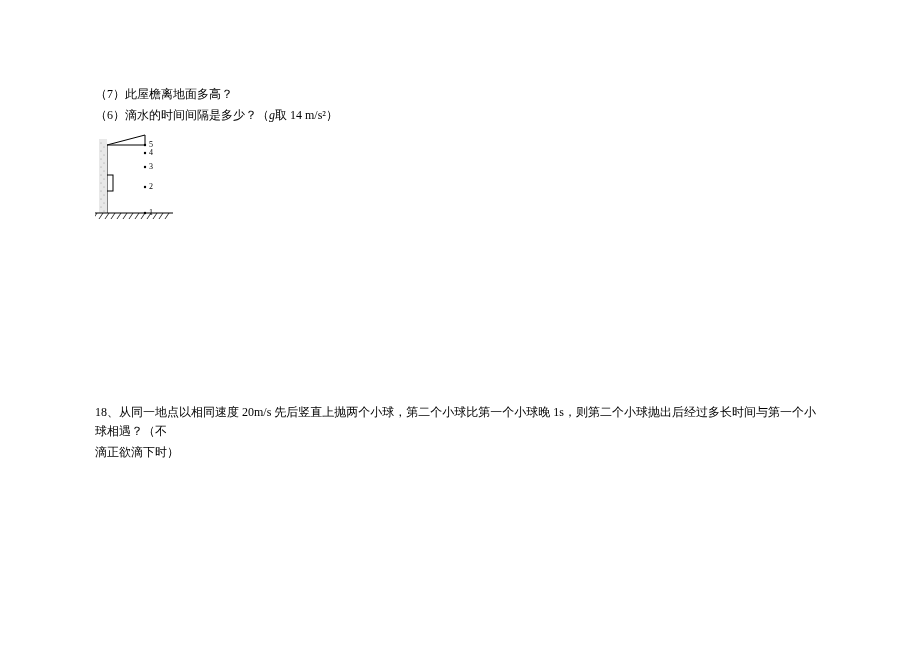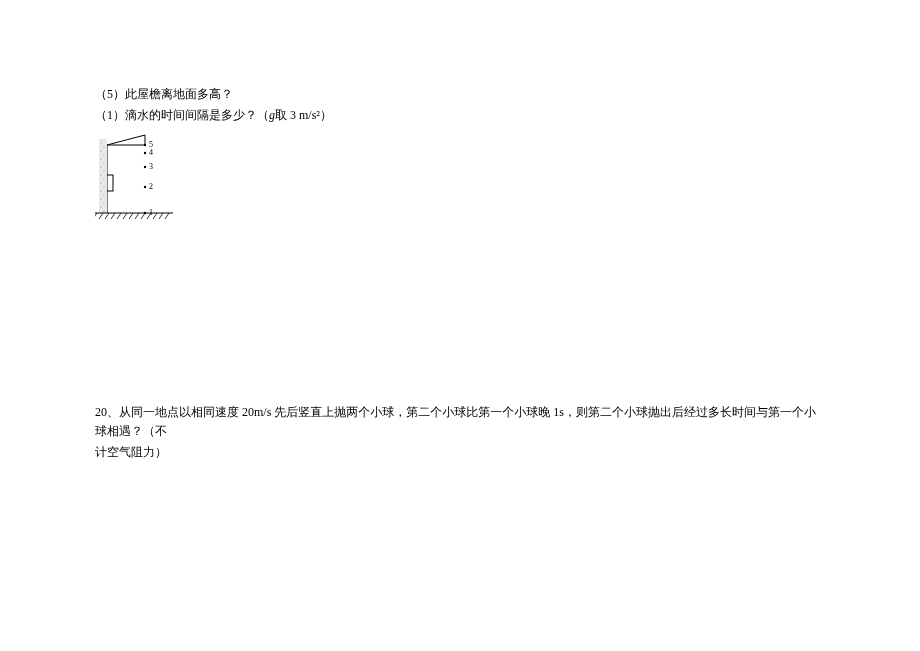--- a/index.html
+++ b/index.html
@@ -16,23 +16,23 @@
     .problem-block { margin-bottom: 170px; }
     .problem-text { margin-bottom: 2px; }
     .sub-item { padding-left: 0; }
     .italic-g { font-style: italic; }
     .diagram-area { margin-top: 6px; }
   </style>
 </head>
 <body>
 
 <div class="problem-block">
-  <div class="problem-text sub-item">（5）此屋檐离地面多高？</div>
+  <div class="problem-text sub-item">（7）此屋檐离地面多高？</div>
   <div class="problem-text sub-item">
-    <span>（1）滴水的时间间隔是多少？（</span><span class="italic-g">g</span><span>取 3 m/s²）</span>
+    <span>（6）滴水的时间间隔是多少？（</span><span class="italic-g">g</span><span>取 14 m/s²）</span>
   </div>
   <div class="diagram-area">
     <svg width="90" height="95" viewBox="0 0 90 95">
 
       <polygon points="12,14 50,4 50,14" fill="#fff" stroke="#000" stroke-width="1"></polygon>
 
       <line x1="12" y1="14" x2="12" y2="82" stroke="#000" stroke-width="1"></line>
 
       <rect x="12" y="44" width="6" height="16" fill="#fff" stroke="#000" stroke-width="1"></rect>
 
@@ -92,16 +92,16 @@
         <line x1="62" y1="82" x2="58" y2="88"></line>
           <line x1="68" y1="82" x2="64" y2="88"></line>
         <line x1="74" y1="82" x2="70" y2="88"></line>
       </g>
     </svg>
   </div>
 </div>
 
 <div class="problem-block">
   <div class="problem-text">
-    <span>20</span><span>、从同一地点以相同速度 20m/s 先后竖直上抛两个小球，第二个小球比第一个小球晚 1s，则第二个小球抛出后经过多长时间与第一个小球相遇？（不</span>
+    <span>18</span><span>、从同一地点以相同速度 20m/s 先后竖直上抛两个小球，第二个小球比第一个小球晚 1s，则第二个小球抛出后经过多长时间与第一个小球相遇？（不</span>
   </div>
-  <div class="problem-text">计空气阻力）</div>
+  <div class="problem-text">滴正欲滴下时）</div>
 </div>
 
 </body></html>

